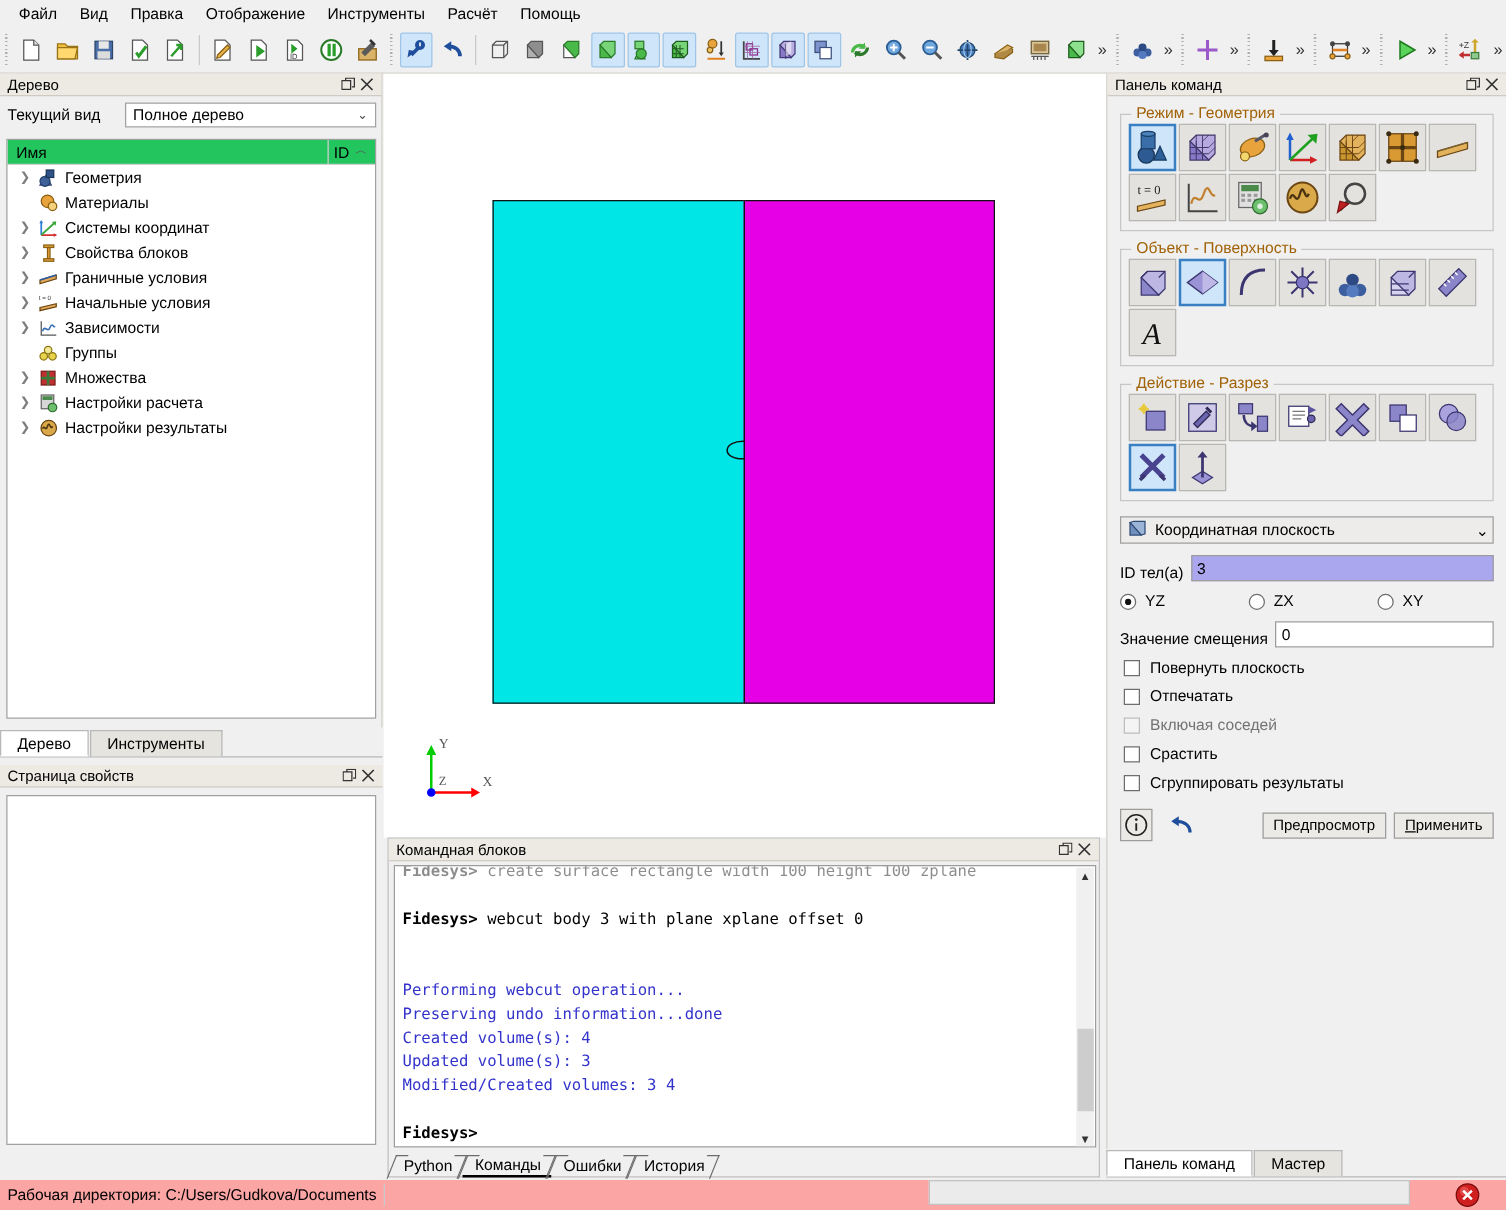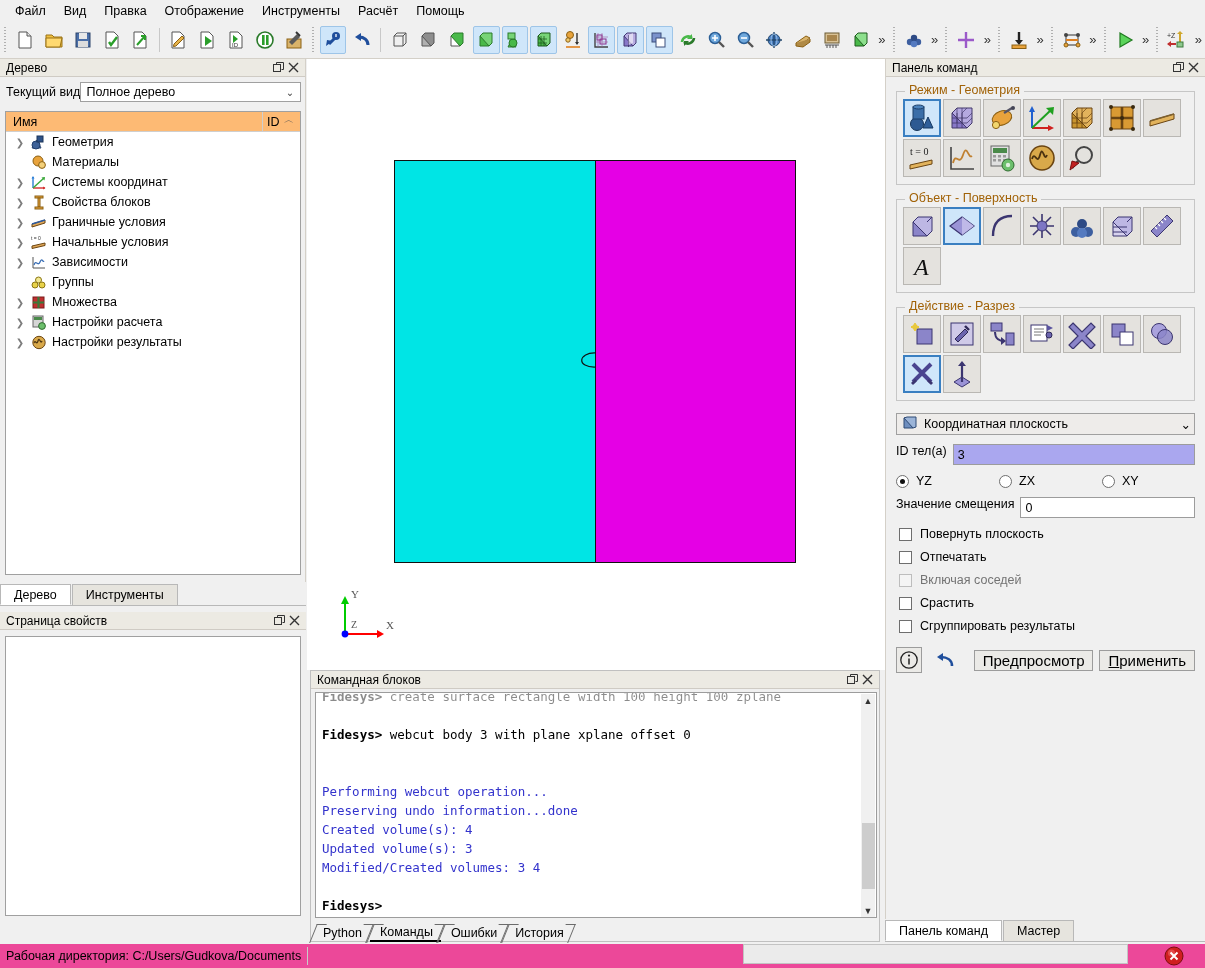--- a/index.html
+++ b/index.html
@@ -48,35 +48,35 @@
   .dock-title {
     height: 18px; background: #eceae3; border-bottom: 1px solid #cfcbc4;
     display: flex; align-items: center; padding: 0 4px 0 6px;
     font-size: 12px; color: #000;
   }
   .dock-title .t { flex: 1; white-space: nowrap; }
   .dock-btn { width: 15px; height: 14px; display: flex; align-items: center; justify-content: center; cursor: default; }
 
   
   #tree-dock { left: 0; top: 59px; width: 306px; height: 523px; border-right: 1px solid #d4d0c8; }
-  #tree-view-row { display: flex; align-items: center; gap: 0; padding: 5px 4px 4px 6px; }
+  #tree-view-row { display: flex; align-items: center; gap: 20px; padding: 5px 4px 4px 6px; }
   #tree-view-row .lbl { font-size: 12.5px; white-space: nowrap; }
   .combo {
     flex: 1; height: 20px; background: #fff; border: 1px solid #a0a0a0;
     display: flex; align-items: center; padding: 0 2px 0 5px; font-size: 12.5px;
   }
   .combo .cval { flex: 1; white-space: nowrap; overflow: hidden; }
   .combo .carrow { width: 16px; text-align: center; color: #444; font-size: 10px; }
   #tree-box {
     position: absolute; left: 5px; top: 52px; width: 296px; height: 464px;
     background: #fff; border: 1px solid #a0a0a0; overflow: hidden;
   }
   #tree-header {
     height: 20px; border-bottom: 1px solid #cfcfcf; display: flex; align-items: center;
-    font-size: 12.5px; background: #fdba74; position: relative;
+    font-size: 12.5px; background: #22c55e; position: relative;
   }
   #tree-header .h-name { flex: 1; padding-left: 7px; }
   #tree-header .h-id { width: 38px; padding-left: 4px; border-left: 1px solid #cfcfcf; height: 100%; display: flex; align-items: center; }
   #tree-header .sortmark { position: absolute; right: 6px; top: 1px; color: #555; font-size: 10px; }
   .tree-row { display: flex; align-items: center; height: 20px; padding-left: 6px; font-size: 12.5px; cursor: default; }
   .tree-arrow { width: 16px; color: #7d7d7d; font-size: 10px; text-align: center; }
   .tree-arrow.blank { color: transparent; }
   .tree-ico { width: 22px; height: 16px; display: flex; align-items: center; justify-content: center; }
   .tree-lbl { padding-left: 2px; white-space: nowrap; }
 
@@ -92,21 +92,21 @@
   }
   .ltab.sel { background: #fff; border-bottom: 1px solid #fff; position: relative; z-index: 2; }
 
   
   #props-dock { left: 0; top: 612px; width: 306px; height: 330px; }
   #props-box { position: absolute; left: 5px; top: 24px; width: 296px; height: 280px; background: #fff; border: 1px solid #a0a0a0; }
 
   
   #statusbar {
     position: absolute; left: 0; top: 944px; width: 1205px; height: 24px;
-    background: #ec4899; display: flex; align-items: center;
+    background: #fca5a5; display: flex; align-items: center;
   }
   #status-text {
     font-size: 12.5px; padding: 0 6px; white-space: nowrap;
     border-right: 1px solid #c9c9c9; line-height: 18px;
   }
   #status-field {
     position: absolute; left: 743px; top: 944px; width: 385px; height: 20px;
     background: #ebebeb; border: 1px solid #c3c3c3;
   }
   #status-stop {
@@ -181,21 +181,21 @@
     display: flex; align-items: center; justify-content: center; cursor: default;
   }
   .ibtn.sel { background: #cfe6fa; border: 2px solid #3a7fc1; }
 
   #plane-combo {
     margin: 12px 10px 0 10px; height: 22px; background: #eeecea; border: 1px solid #a0a0a0;
     display: flex; align-items: center; padding: 0 3px 0 5px; font-size: 12.5px;
   }
   #plane-combo .cval { flex: 1; padding-left: 6px; }
 
-  .frow { display: flex; align-items: flex-start; margin: 9px 10px 0 10px; }
+  .frow { display: flex; align-items: flex-end; margin: 9px 10px 0 10px; }
   .frow .flbl { font-size: 12.5px; white-space: nowrap; }
   .ftext {
     flex: 1; height: 21px; border: 1px solid #9c9c9c; background: #fff;
     margin-left: 6px; padding: 0 4px; display: flex; align-items: center; font-size: 12.5px;
   }
   .ftext.sel-blue { background: #aaa7ef; }
 
   #radio-row { display: flex; margin: 9px 10px 0 10px; }
   .radio-item { display: flex; align-items: center; font-size: 12.5px; cursor: default; }
   .radio-item:nth-child(1) { width: 103px; }
@@ -217,21 +217,21 @@
   .cbrow.disabled .cb { border-color: #bdbdbd; background: #f4f4f4; }
 
   #action-row { display: flex; align-items: center; margin: 14px 10px 0 10px; }
   #info-btn {
     width: 26px; height: 26px; border: 1px solid #9c9c9c; background: #ebeae7;
     display: flex; align-items: center; justify-content: center; cursor: default;
   }
   #undo-btn { width: 30px; height: 26px; margin-left: 8px; display: flex; align-items: center; justify-content: center; cursor: default; }
   .pbtn {
     height: 21px; border: 1px solid #9c9c9c; background: #ebeae7; padding: 0 8px;
-    display: flex; align-items: center; font-size: 15px; cursor: default;
+    display: flex; align-items: center; font-size: 12px; cursor: default;
   }
   #preview-btn { margin-left: auto; }
   #apply-btn { margin-left: 6px; }
   #apply-btn .acc { text-decoration: underline; }
 
   #right-tabs {
     position: absolute; left: 885px; top: 920px; width: 320px; height: 22px;
     display: flex; align-items: flex-end; border-bottom: 1px solid #b8b8b8;
   }
   .rtab {

